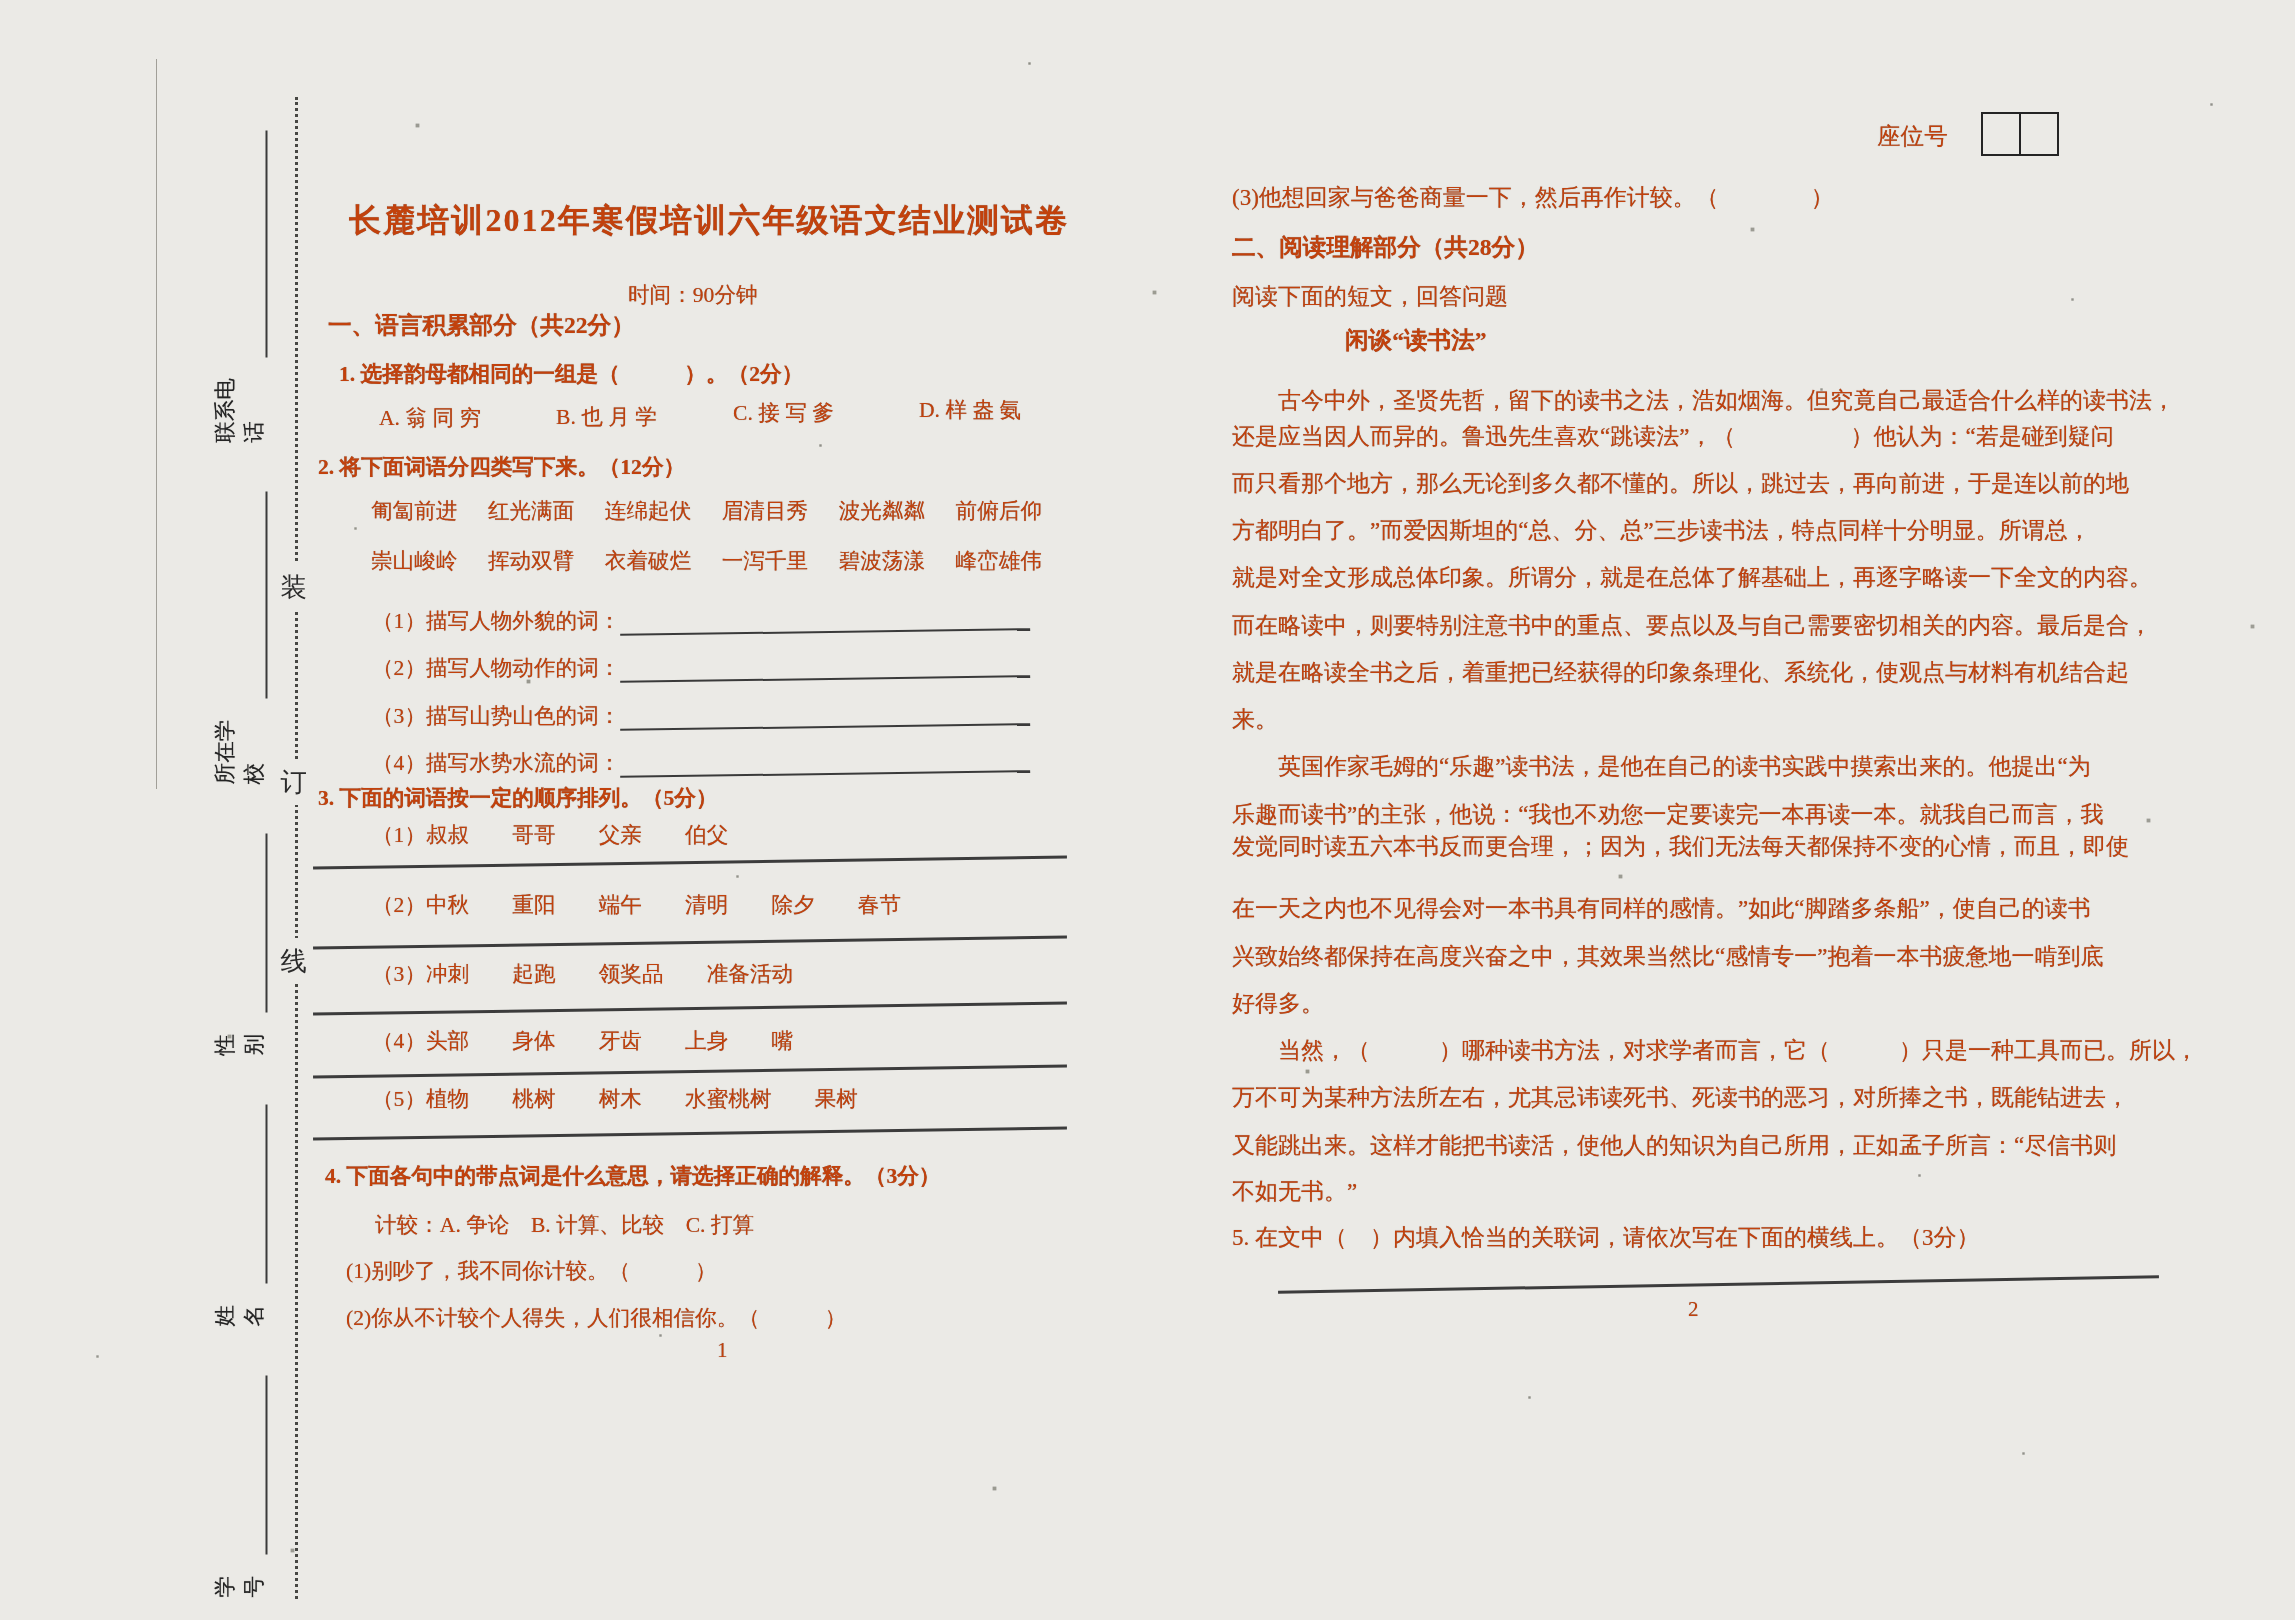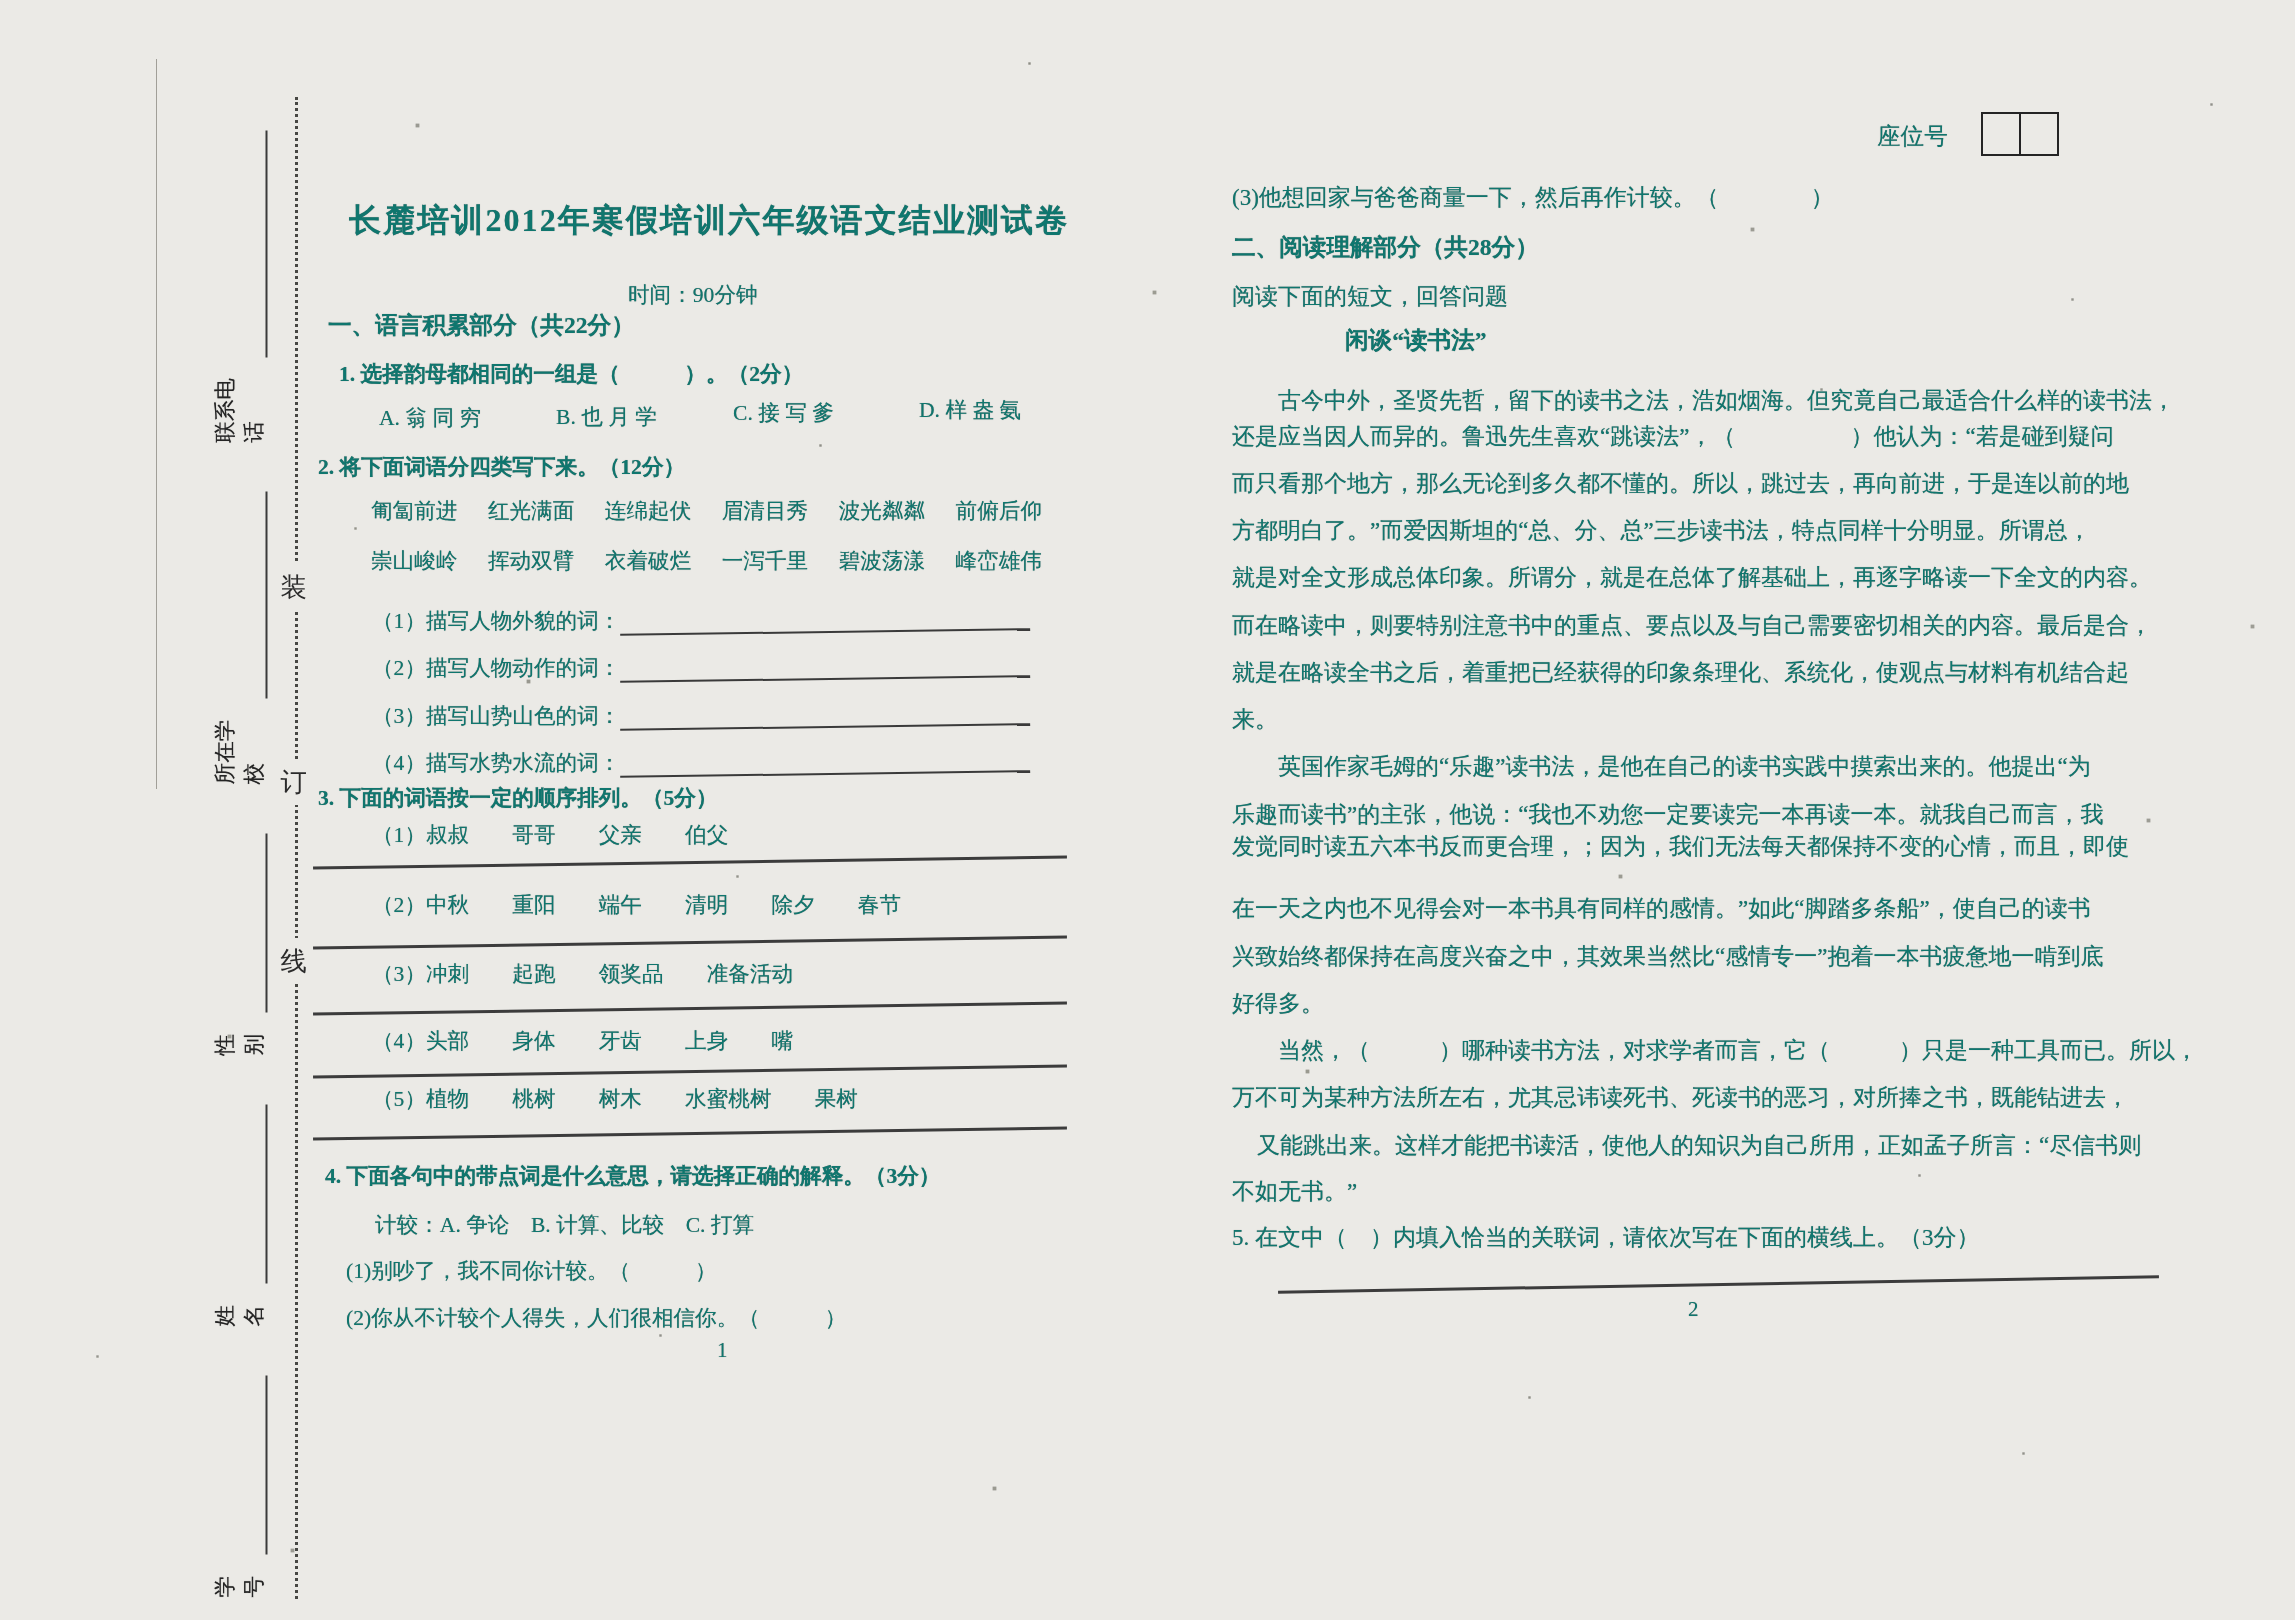--- a/index.html
+++ b/index.html
@@ -10,21 +10,21 @@
     color:#1f1f1f;
   }
   .abs{position:absolute;white-space:nowrap;}
   .b{font-weight:bold;}
   .title{font-size:32px;letter-spacing:2.1px;}
   .h2{font-size:23.6px;}
   .body1{font-size:21.6px;}
   .body2{font-size:23px;}
   .small{font-size:21px;}
   
-  .ink{color:#0f766e;text-shadow:0 0 0.7px rgba(40,40,40,.55);}
+  .ink{color:#c2410c;text-shadow:0 0 0.7px rgba(40,40,40,.55);}
   
   .u{display:inline-block;height:23.6px;border-bottom:2.1px solid #3a3a3a;vertical-align:-4.2px;}
   
   .rule{position:absolute;height:2.8px;background:#3c3c3c;transform:rotate(-.85deg);}
   
   .wrow{position:absolute;display:flex;justify-content:space-between;width:671px;left:371px;}
   
   .bindline{position:absolute;left:295px;top:97px;height:1502px;width:0;border-left:3.5px dotted #474743;}
   .bindchar{position:absolute;left:279px;font-size:26.4px;background:#ebeae6;padding:5.6px 1.4px;color:#2b2b2b;}
   
@@ -147,20 +147,20 @@
 <div class="pline ink" style="top:657px;">就是在略读全书之后，着重把已经获得的印象条理化、系统化，使观点与材料有机结合起</div>
 <div class="pline ink" style="top:704px;">来。</div>
 <div class="pline ink" style="top:751px;">　　英国作家毛姆的“乐趣”读书法，是他在自己的读书实践中摸索出来的。他提出“为</div>
 <div class="pline ink" style="top:799px;">乐趣而读书”的主张，他说：“我也不劝您一定要读完一本再读一本。就我自己而言，我</div>
 <div class="pline ink" style="top:831px;">发觉同时读五六本书反而更合理，；因为，我们无法每天都保持不变的心情，而且，即使</div>
 <div class="pline ink" style="top:893px;">在一天之内也不见得会对一本书具有同样的感情。”如此“脚踏多条船”，使自己的读书</div>
 <div class="pline ink" style="top:941px;">兴致始终都保持在高度兴奋之中，其效果当然比“感情专一”抱着一本书疲惫地一啃到底</div>
 <div class="pline ink" style="top:988px;">好得多。</div>
 <div class="pline ink" style="top:1035px;">　　当然，（　　　）哪种读书方法，对求学者而言，它（　　　）只是一种工具而已。所以，</div>
 <div class="pline ink" style="top:1082px;">万不可为某种方法所左右，尤其忌讳读死书、死读书的恶习，对所捧之书，既能钻进去，</div>
-<div class="pline ink" style="top:1130px;margin-left:25px;">又能跳出来。这样才能把书读活，使他人的知识为自己所用，正如孟子所言：“尽信书则</div>
+<div class="pline ink" style="top:1130px;">又能跳出来。这样才能把书读活，使他人的知识为自己所用，正如孟子所言：“尽信书则</div>
 <div class="pline ink" style="top:1176px;">不如无书。”</div>
 
 <div class="abs body2 ink" style="left:1232px;top:1222px;">5. 在文中（　）内填入恰当的关联词，请依次写在下面的横线上。（3分）</div>
 
 <div class="rule" style="left:1278px;top:1283px;width:881px;transform:rotate(-1deg);"></div>
 <div class="abs small ink" style="left:1688px;top:1297px;">2</div>
 
 
 </body></html>

